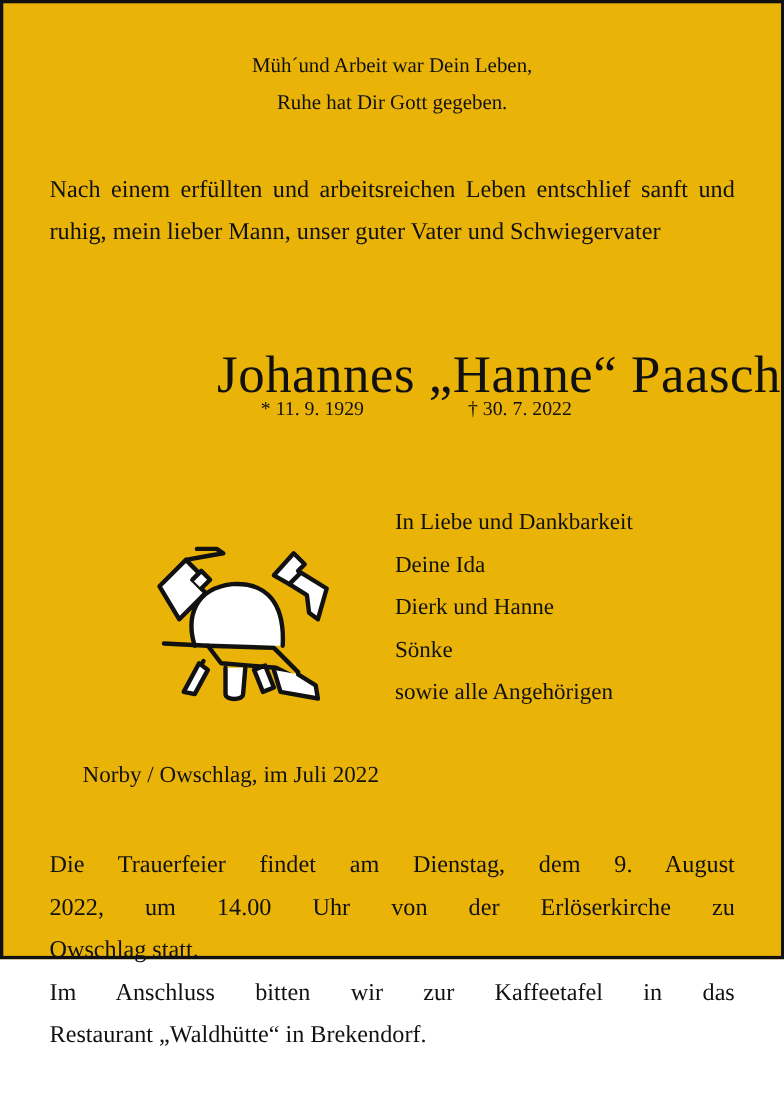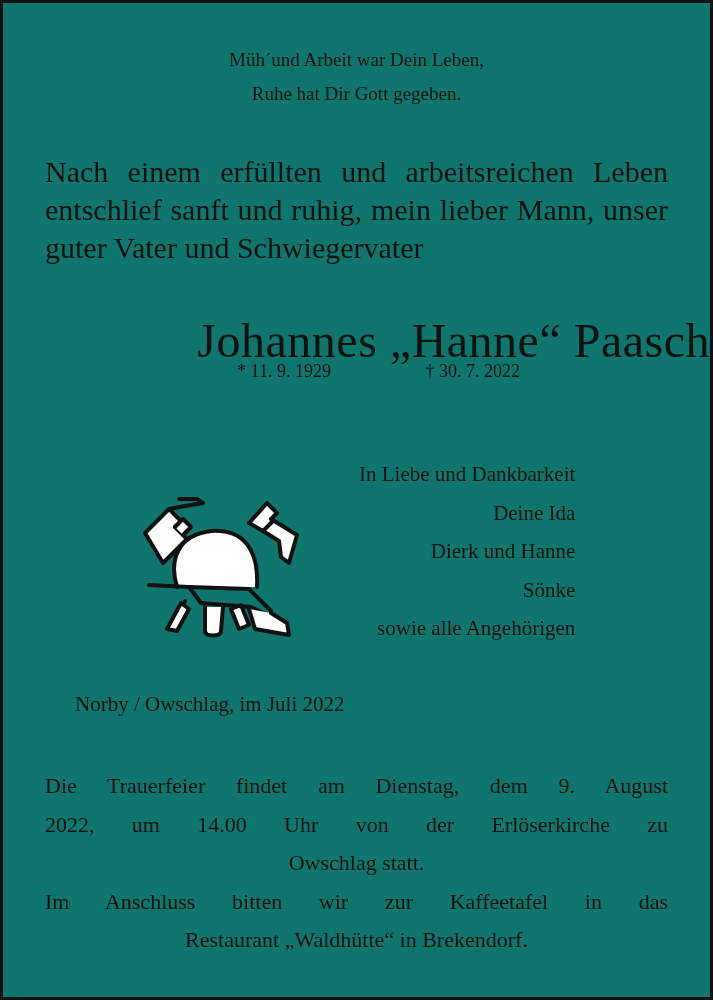--- a/index.html
+++ b/index.html
@@ -1,56 +1,56 @@
 <!DOCTYPE html>
 <html><head>
 <meta charset="utf-8">
 <style>
   html, body { margin:0; padding:0; background:#ffffff; }
   body { width:713px; height:1000px; overflow:hidden; }
   .frame {
-    position:absolute; left:0; top:0; width:713px; height:1000px;
-    box-sizing:border-box; border:3px solid #111111; background:#0f766e;
+    position:absolute; left:0; top:0; width:713px; height:872px;
+    box-sizing:border-box; border:3px solid #111111; background:#eab308;
     font-family:"Liberation Serif","DejaVu Serif",serif; color:#111111;
   }
   .motto {
     position:absolute; left:0; right:0; top:40px; text-align:center;
     font-size:19px; line-height:34px;
   }
   .intro {
     position:absolute; left:42px; right:42px; top:150px;
-    font-size:30px; line-height:38px; text-align:justify; text-align-last:left;
+    font-size:22px; line-height:38px; text-align:justify; text-align-last:left;
   }
   .name {
     position:absolute; left:0; right:0; top:306px; text-align:right;
     font-size:48px; line-height:64px; letter-spacing:0.5px;
   }
   .dates {
     position:absolute; left:0; right:0; top:356px; text-align:center;
     font-size:18px; line-height:24px;
   }
   .dates span { display:inline-block;margin-left:44px; }
   .dates .birth { margin-right:46px; }
   .emblem {
     position:absolute; left:128px; top:488px; width:180px; height:150px;
   }
   .mourners {
     position:absolute; left:356px; top:452px;
-    font-size:21px; line-height:38.5px;text-align:right;
+    font-size:21px; line-height:38.5px;
   }
   .mourners .bold { font-weight:normal; }
   .place {
     position:absolute; left:42px; top:686px; font-size:21px; line-height:30px;margin-left:30px;
   }
   .service {
     position:absolute; left:42px; right:42px; top:764px;
     font-size:22px; line-height:38.5px;
   }
   .service .j { text-align:justify; text-align-last:justify; display:block; }
-  .service .l { text-align:center; display:block; }
+  .service .l { text-align:left; display:block; }
 </style>
 </head>
 <body>
 
 <div class="frame">
 
   <div class="motto">
     <div>Müh´und Arbeit war Dein Leben,</div>
     <div>Ruhe hat Dir Gott gegeben.</div>
   </div>

